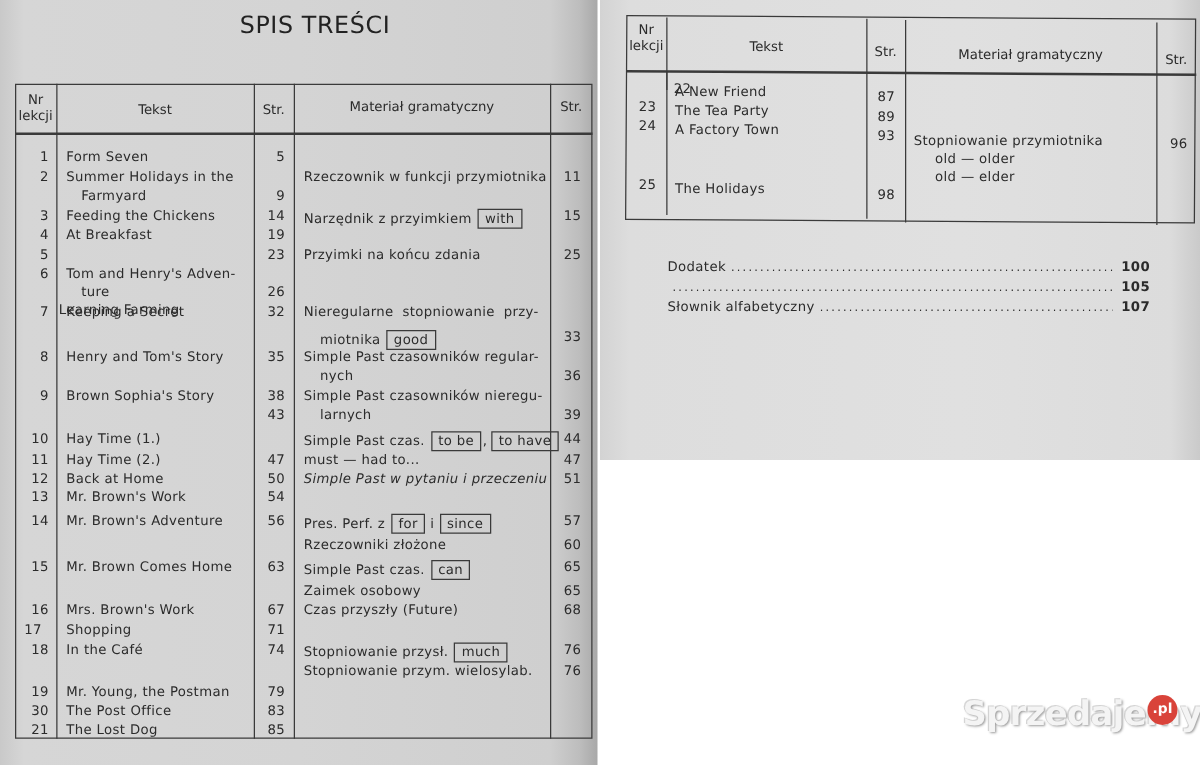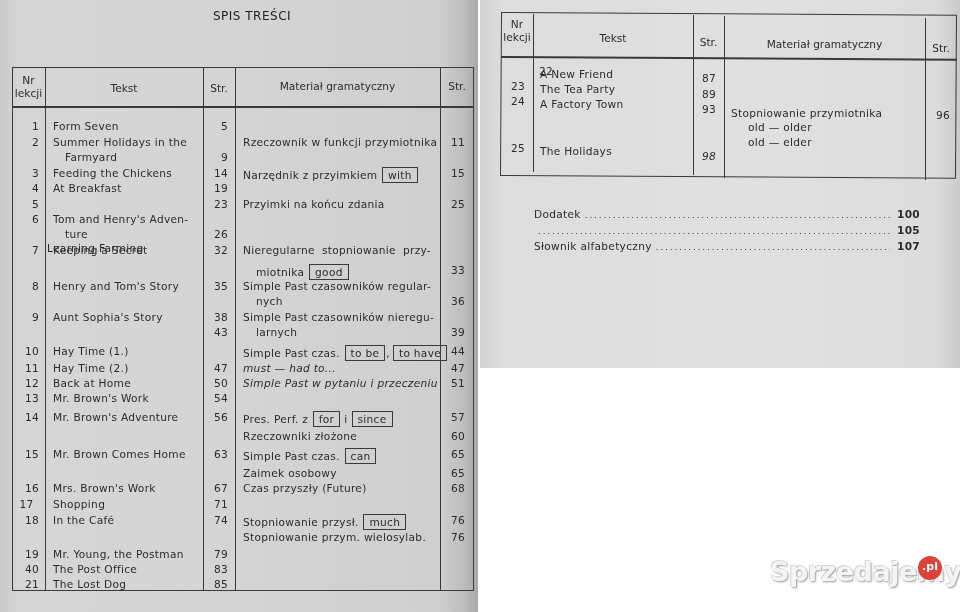--- a/index.html
+++ b/index.html
@@ -3,21 +3,21 @@
 <meta charset="utf-8">
 <style>
   html, body { margin:0; padding:0; }
   body { width:960px; height:612px; position:relative; overflow:hidden; background:#ffffff;
          font-family:"DejaVu Sans", "Liberation Sans", sans-serif; color:#2a2a2a; }
   .page { position:absolute; overflow:hidden; }
   #left-page { left:0; top:0; width:478px; height:612px;
      background: linear-gradient(90deg,#c9c9c9 0%,#d6d6d6 4%,#d4d4d4 50%,#cfcfcf 92%,#bdbdbd 97%,#a8a8a8 100%); }
   #right-page { left:480px; top:0; width:480px; height:368px;
      background: linear-gradient(90deg,#d3d3d3 0%,#dddddd 5%,#e0e0e0 60%,#dcdcdc 95%,#cacaca 100%); }
-  .title { position:absolute; left:0; width:504px; top:9px; text-align:center; font-size:12px; letter-spacing:0.5px; color:#222; }
+  .title { position:absolute; left:0; width:504px; top:9px; text-align:center; font-size:19px; letter-spacing:0.5px; color:#222; }
   .tbl { position:absolute; border:1.5px solid #3a3a3a; box-sizing:border-box; }
   .hline { position:absolute; height:1.5px; background:#3a3a3a; }
   .vline { position:absolute; width:1.3px; background:#3a3a3a; }
   .txt { position:absolute; font-size:10.6px; white-space:nowrap; color:#2b2b2b; letter-spacing:0.3px; line-height:13px; }
   .num { text-align:right; }
   .hdr { position:absolute; font-size:10.6px; color:#2b2b2b; text-align:center; line-height:13px; }
   .boxed { display:inline-block; border:1px solid #3a3a3a; padding:0 5px; line-height:14px; margin:0 1px; }
   .watermark { position:absolute; left:770px; top:556px; font-family:"DejaVu Sans", sans-serif; font-weight:bold;
      font-size:27px; color:#f4f4f4; letter-spacing:-0.5px;
      text-shadow: 1px 1px 2px #9a9a9a, -1px -1px 0 #d8d8d8; }
@@ -67,21 +67,21 @@
       <div class="txt" style="left:53px;top:213px;">Tom and Henry's Adven-</div>
       <div class="txt" style="left:65px;top:228px;">ture</div>
       <div class="txt num" style="left:204px;width:24px;top:228px;">26</div>
       <div class="txt num" style="left:14px;width:25px;top:244px;">7</div>
       <div class="txt" style="left:53px;top:244px;">Keeping a Secret</div>
       <div class="txt num" style="left:204px;width:24px;top:244px;">32</div>
       <div class="txt num" style="left:14px;width:25px;top:280px;">8</div>
       <div class="txt" style="left:53px;top:280px;">Henry and Tom's Story</div>
       <div class="txt num" style="left:204px;width:24px;top:280px;">35</div>
       <div class="txt num" style="left:14px;width:25px;top:311px;">9</div>
-      <div class="txt" style="left:53px;top:311px;">Aunt Sophia's Story</div>
+      <div class="txt" style="left:53px;top:311px;">Brown Sophia's Story</div>
       <div class="txt num" style="left:204px;width:24px;top:311px;">38</div>
       <div class="txt num" style="left:14px;width:25px;top:345px;">10</div>
       <div class="txt" style="left:53px;top:345px;">Hay Time (1.)</div>
       <div class="txt num" style="left:204px;width:24px;top:326px;">43</div>
       <div class="txt num" style="left:14px;width:25px;top:362px;">11</div>
       <div class="txt" style="left:53px;top:362px;">Hay Time (2.)</div>
       <div class="txt num" style="left:204px;width:24px;top:362px;">47</div>
       <div class="txt num" style="left:14px;width:25px;top:377px;">12</div>
       <div class="txt" style="left:53px;top:377px;">Back at Home</div>
       <div class="txt num" style="left:204px;width:24px;top:377px;">50</div>
@@ -99,21 +99,21 @@
       <div class="txt num" style="left:204px;width:24px;top:482px;">67</div>
       <div class="txt num" style="left:14px;width:25px;top:498px;text-align:center;">17</div>
       <div class="txt" style="left:53px;top:498px;">Shopping</div>
       <div class="txt num" style="left:204px;width:24px;top:498px;">71</div>
       <div class="txt num" style="left:14px;width:25px;top:514px;">18</div>
       <div class="txt" style="left:53px;top:514px;">In the Café</div>
       <div class="txt num" style="left:204px;width:24px;top:514px;">74</div>
       <div class="txt num" style="left:14px;width:25px;top:548px;">19</div>
       <div class="txt" style="left:53px;top:548px;">Mr. Young, the Postman</div>
       <div class="txt num" style="left:204px;width:24px;top:548px;">79</div>
-      <div class="txt num" style="left:14px;width:25px;top:563px;">40</div>
+      <div class="txt num" style="left:14px;width:25px;top:563px;">30</div>
       <div class="txt" style="left:53px;top:563px;">The Post Office</div>
       <div class="txt num" style="left:204px;width:24px;top:563px;">83</div>
       <div class="txt num" style="left:14px;width:25px;top:578px;">21</div>
       <div class="txt" style="left:53px;top:578px;">The Lost Dog</div>
       <div class="txt num" style="left:204px;width:24px;top:578px;">85</div>
     </div>
   <div id="left-grammar">
       <div class="txt" style="left:243px;top:136px;"><span>Rzeczownik w funkcji przymiotnika</span></div>
       <div class="txt num" style="left:441px;width:24px;top:136px;">11</div>
       <div class="txt" style="left:243px;top:167px;"><span>Narzędnik z przyimkiem</span> <span class="boxed">with</span></div>
@@ -124,21 +124,21 @@
       <div class="txt" style="left:256px;top:264px;"><span>miotnika</span> <span class="boxed">good</span></div>
       <div class="txt num" style="left:441px;width:24px;top:264px;">33</div>
       <div class="txt" style="left:243px;top:280px;width:188px;text-align:justify;text-align-last:justify;"><span>Simple Past czasowników regular-</span></div>
       <div class="txt" style="left:256px;top:295px;"><span>nych</span></div>
       <div class="txt num" style="left:441px;width:24px;top:295px;">36</div>
       <div class="txt" style="left:243px;top:311px;width:188px;text-align:justify;text-align-last:justify;"><span>Simple Past czasowników nieregu-</span></div>
       <div class="txt" style="left:256px;top:326px;"><span>larnych</span></div>
       <div class="txt num" style="left:441px;width:24px;top:326px;">39</div>
       <div class="txt" style="left:243px;top:345px;"><span>Simple Past czas.</span> <span class="boxed">to be</span><span style="margin: 0px 2px 0px 0px;">,</span><span class="boxed">to have</span></div>
       <div class="txt num" style="left:441px;width:24px;top:345px;">44</div>
-      <div class="txt" style="left:243px;top:362px;font-style:italic;"><span>must — had to...</span></div>
+      <div class="txt" style="left:243px;top:362px;"><span>must — had to...</span></div>
       <div class="txt num" style="left:441px;width:24px;top:362px;">47</div>
       <div class="txt" style="left:243px;top:377px;font-style:italic;"><span>Simple Past w pytaniu i przeczeniu</span></div>
       <div class="txt num" style="left:441px;width:24px;top:377px;">51</div>
       <div class="txt" style="left:243px;top:411px;"><span>Pres. Perf. z</span> <span class="boxed">for</span><span style="margin: 0px 3px;">i</span><span class="boxed">since</span></div>
       <div class="txt num" style="left:441px;width:24px;top:411px;">57</div>
       <div class="txt" style="left:243px;top:430px;"><span>Rzeczowniki złożone</span></div>
       <div class="txt num" style="left:441px;width:24px;top:430px;">60</div>
       <div class="txt" style="left:243px;top:448px;"><span>Simple Past czas.</span> <span class="boxed">can</span></div>
       <div class="txt num" style="left:441px;width:24px;top:448px;">65</div>
       <div class="txt" style="left:243px;top:467px;"><span>Zaimek osobowy</span></div>
@@ -175,21 +175,21 @@
       <div class="txt" style="left:60px;top:68px;">A New Friend</div>
       <div class="txt num" style="left:214px;width:22px;top:72px;">87</div>
       <div class="txt num" style="left:22px;width:23px;top:80px;">23</div>
       <div class="txt" style="left:60px;top:83px;">The Tea Party</div>
       <div class="txt num" style="left:214px;width:22px;top:88px;">89</div>
       <div class="txt num" style="left:22px;width:23px;top:95px;">24</div>
       <div class="txt" style="left:60px;top:98px;text-align:right;">A Factory Town</div>
       <div class="txt num" style="left:214px;width:22px;top:103px;">93</div>
       <div class="txt num" style="left:22px;width:23px;top:142px;">25</div>
       <div class="txt" style="left:60px;top:145px;">The Holidays</div>
-      <div class="txt num" style="left:214px;width:22px;top:150px;font-style:italic;">98</div>
+      <div class="txt num" style="left:214px;width:22px;top:150px;">98</div>
     </div>
   <div id="right-grammar">
       <div class="txt" style="left:251px;top:107px;">Stopniowanie przymiotnika</div>
       <div class="txt" style="left:268px;top:121px;">old — older</div>
       <div class="txt" style="left:268px;top:136px;">old — elder</div>
       <div class="txt num" style="left:446px;width:24px;top:109px;">96</div>
     </div>
   <div id="right-appendix">
       <div class="txt" style="left:54px;top:208px;width:386px;display:flex;align-items:baseline;">
         <span>Dodatek</span>

